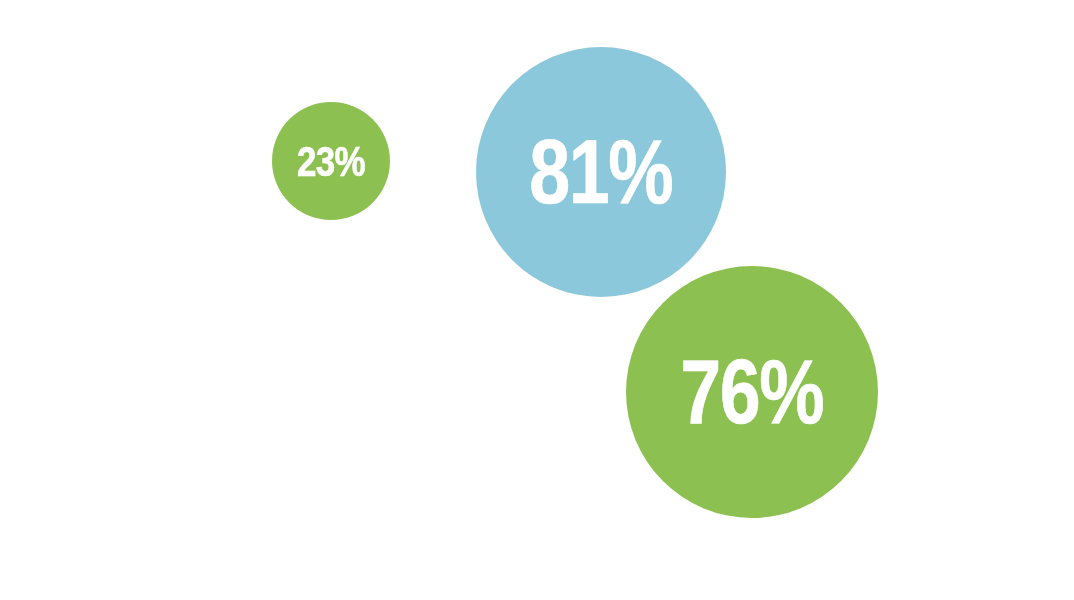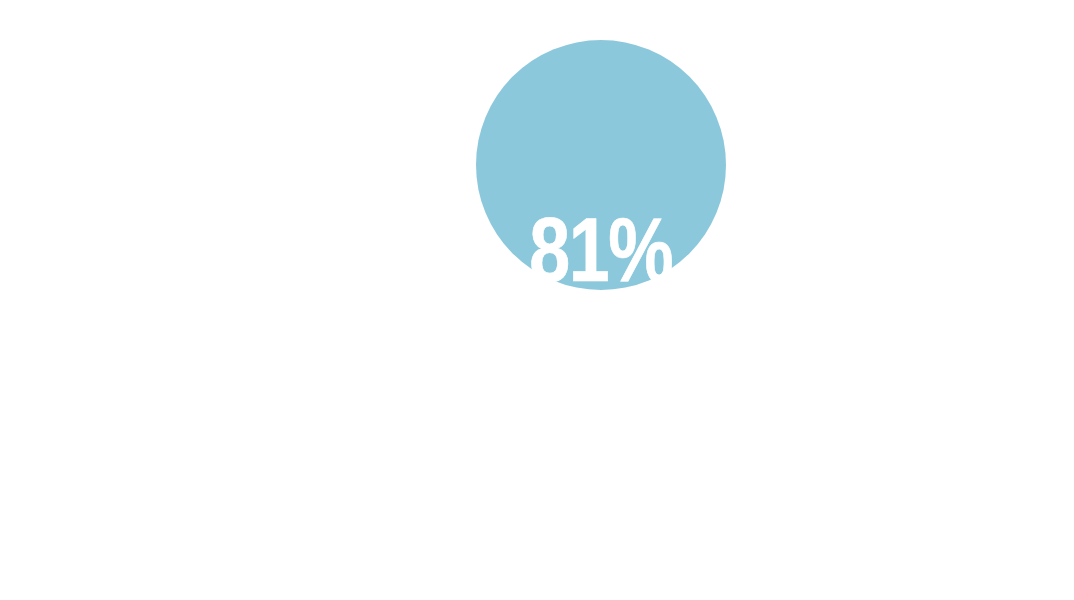--- a/index.html
+++ b/index.html
@@ -41,19 +41,25 @@
     transform-origin: center center;
     -webkit-text-stroke: 0.6px #ffffff;
   }
 </style>
 </head>
 <body>
 
 <div id="stage" style="width: 1074px; height: 600px; background: rgb(255, 255, 255);">
 
 
+  <div class="bubble" style="left:272px; top:102px; width:118px; height:118px; background:#8cc152;">
+    <span class="bubble-label" style="font-size: 38px; color: rgb(255, 255, 255);">23%</span>
+  </div>
 
-  <div class="bubble" style="left:476px; top:40px; width:250px; height:250px; background:#8cc8dc;align-items:flex-end;">
+  <div class="bubble" style="left:476px; top:47px; width:250px; height:250px; background:#8cc8dc;">
     <span class="bubble-label" style="font-size: 80px; color: rgb(255, 255, 255);">81%</span>
   </div>
 
+  <div class="bubble" style="left:626px; top:266px; width:252px; height:252px; background:#8cc152;">
+    <span class="bubble-label" style="font-size: 80px; color: rgb(255, 255, 255);">76%</span>
+  </div>
 
 </div>
 
 </body></html>

